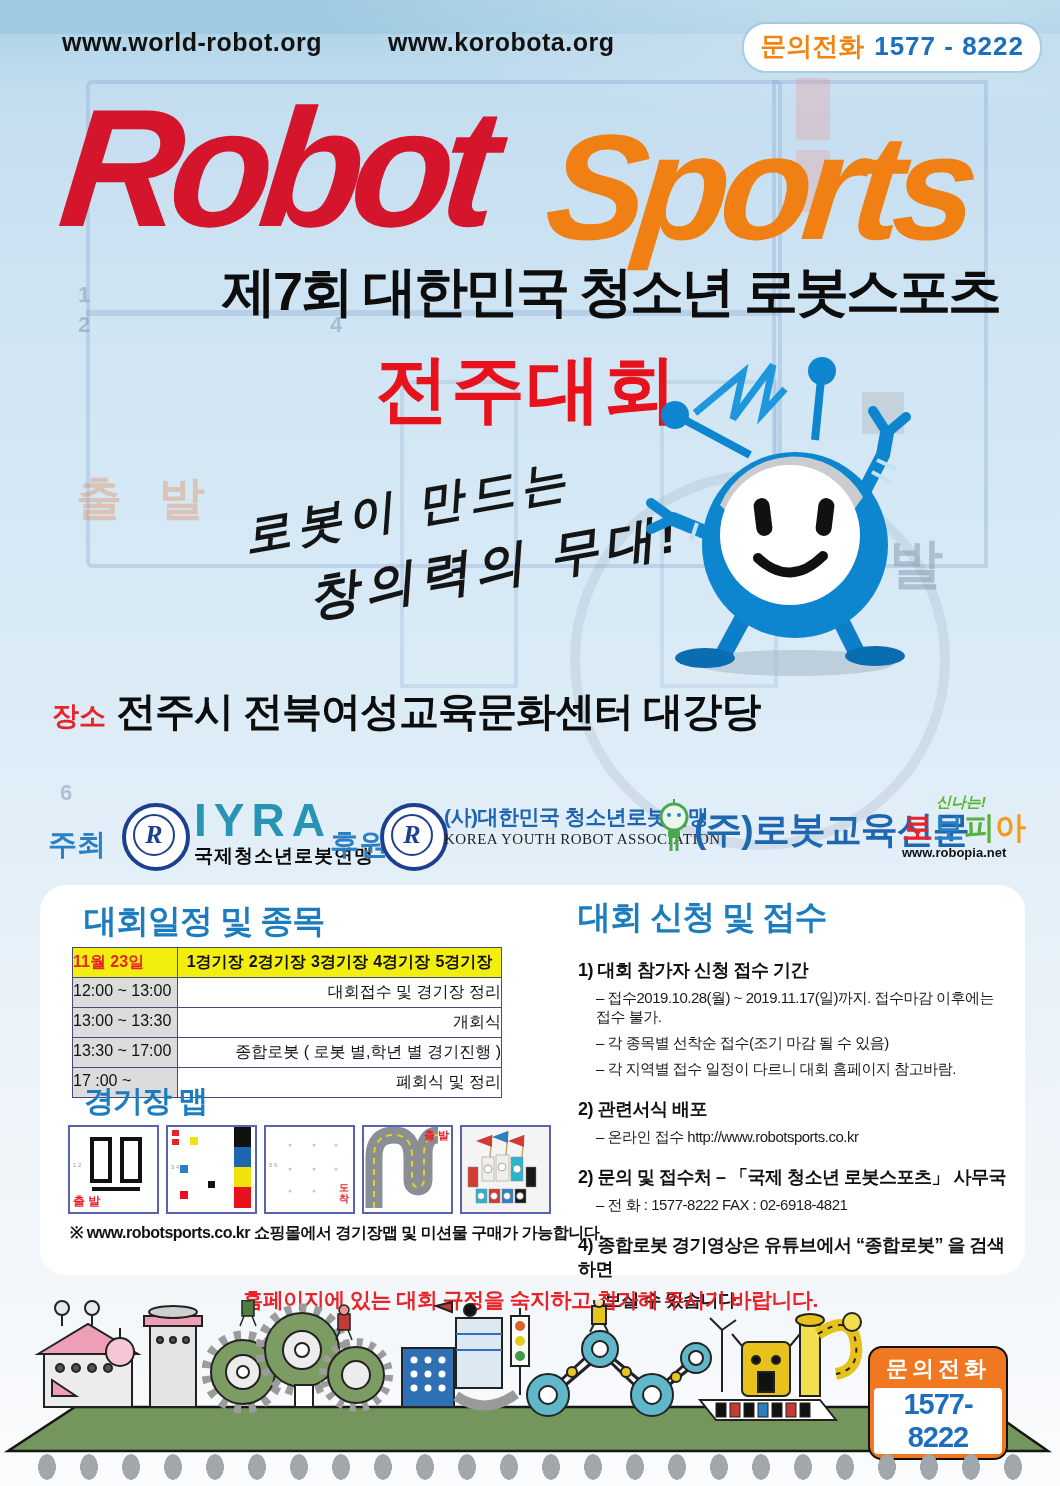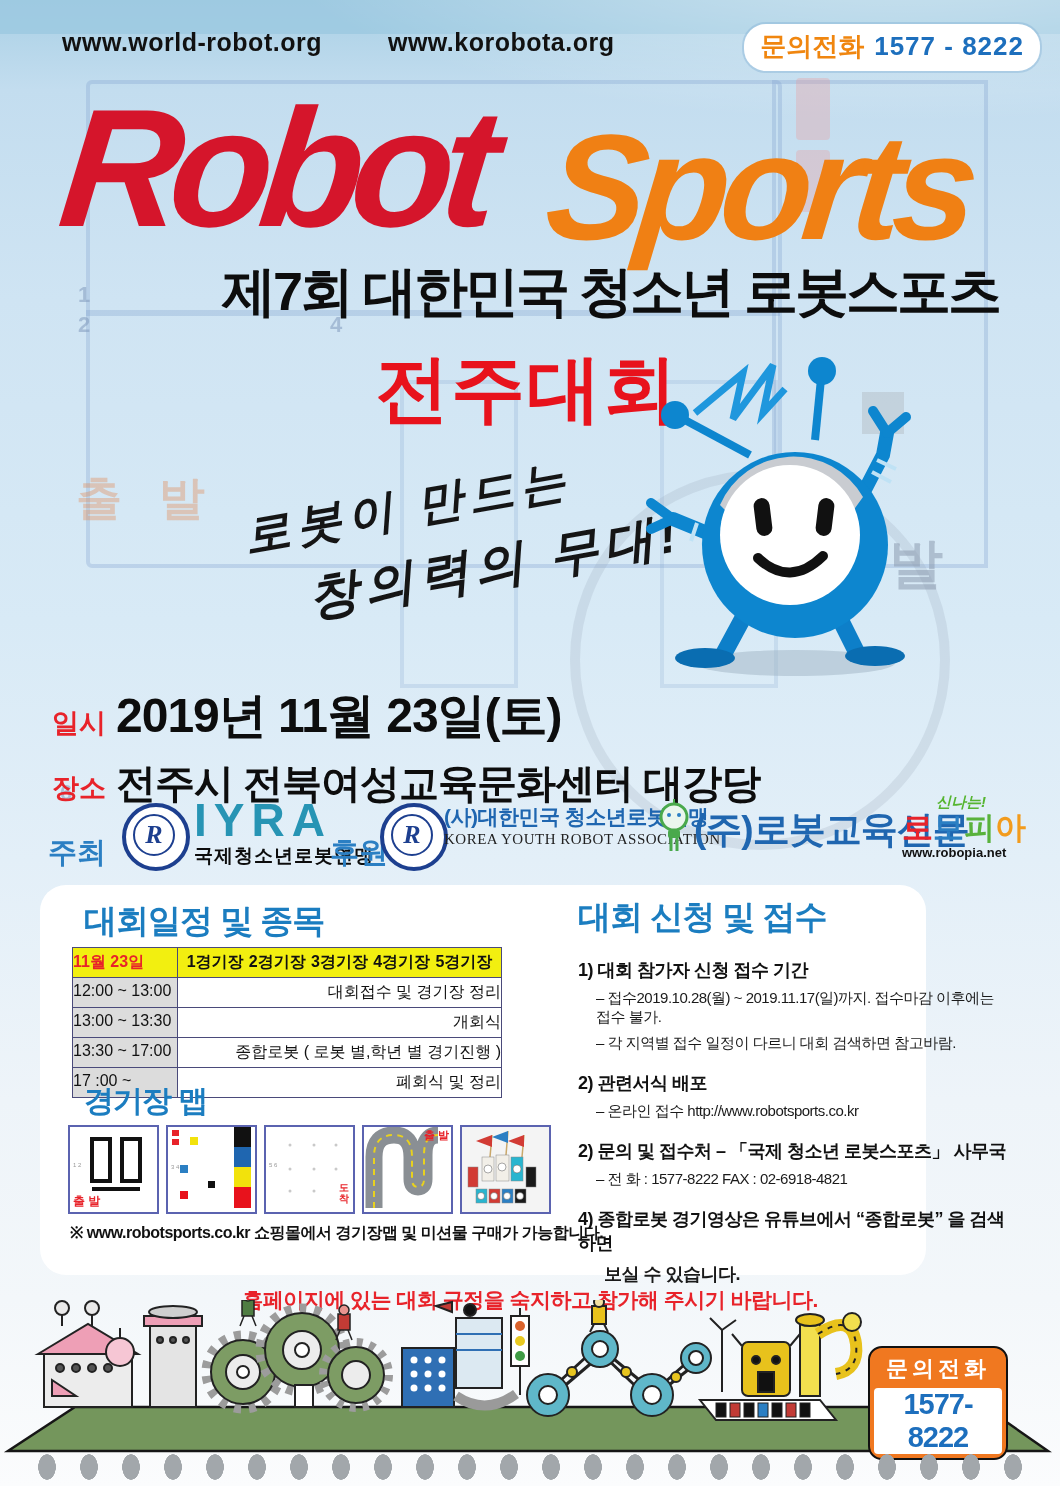--- a/index.html
+++ b/index.html
@@ -38,36 +38,36 @@
   .slogan .l2{font-size:50px;letter-spacing:6px;margin-left:52px;margin-top:8px;}
 
   .info{position:absolute;left:52px;top:684px;}
   .info-row{display:flex;align-items:baseline;margin-bottom:8px;}
   .info-lab{color:#e8232a;font-weight:800;font-size:27px;width:64px;}
   .info-val{color:#0d0d0d;font-weight:800;letter-spacing:-1px;}
   .val-date{font-size:48px;}
   .val-place{font-size:40px;}
 
   .org{position:absolute;left:0;top:793px;width:1060px;height:84px;}
-  .org .lab{position:absolute;color:#2b7fc3;font-weight:800;font-size:29px;top:40px;}
+  .org .lab{position:absolute;color:#2b7fc3;font-weight:800;font-size:29px;top:32px;}
   .emblem{position:absolute;width:60px;height:60px;border-radius:50%;border:4px solid #1d3f8f;background:#fff;top:10px;}
   .emblem .inner{position:absolute;left:7px;top:7px;width:38px;height:38px;border:2px solid #1d3f8f;border-radius:50%;
     display:flex;align-items:center;justify-content:center;font-family:"Liberation Serif",serif;
     font-style:italic;font-weight:700;font-size:26px;color:#1d3f8f;}
   .iyra{position:absolute;left:194px;top:0px;font-size:46px;font-weight:800;color:#2794b4;letter-spacing:7px;}
   .iyra-kr{position:absolute;left:194px;top:50px;font-size:19px;font-weight:800;color:#0d0d0d;letter-spacing:1px;}
   .assoc1{position:absolute;left:444px;top:10px;font-size:21px;font-weight:800;color:#1f66b0;letter-spacing:-0.5px;}
   .assoc2{position:absolute;left:444px;top:38px;font-family:"Liberation Serif",serif;font-size:15px;color:#222;letter-spacing:.5px;}
   .news{position:absolute;left:694px;top:12px;font-size:37px;font-weight:800;color:#1f66b0;letter-spacing:-1px;}
   .robopia{position:absolute;left:902px;top:0px;width:140px;}
   .robopia .tag{margin-left:34px;color:#56b531;font-weight:800;font-size:15px;font-style:italic;}
   .robopia .letters{font-size:31px;font-weight:900;letter-spacing:0px;line-height:1.05;}
   .robopia .url{font-size:13px;color:#111;font-weight:700;}
 
-  .panel{position:absolute;left:40px;top:885px;width:886px;height:390px;background:#fff;border-radius:26px;}
+  .panel{position:absolute;left:40px;top:885px;width:985px;height:390px;background:#fff;border-radius:26px;}
   .h-blue{position:absolute;color:#1b7dc0;font-weight:800;font-size:33px;letter-spacing:-1px;}
   .sched-table{position:absolute;left:32px;top:62px;width:428px;border:1px solid #4a4a7a;font-size:16px;color:#111;}
   .tr{display:flex;border-top:1px solid #4a4a7a;}
   .tr:first-child{border-top:none;}
   .tc-time{width:104px;flex:none;background:#dcdcdc;text-align:left;padding:4px 0;border-right:1px solid #4a4a7a;}
   .tc-ev{flex:1;text-align:right;padding:4px 0;}
   .tr-head{background:#f2ef10;font-weight:800;}
   .tr-head .tc-time{background:#f2ef10;color:#e8232a;}
   .tr-head .tc-ev{display:flex;justify-content:space-around;padding:4px 6px;}
   .maps-row{position:absolute;left:28px;top:240px;display:flex;gap:7px;}
@@ -157,24 +157,20 @@
 
     <circle cx="170" cy="190" r="93" fill="#0d86cf"></circle>
     <path d="M95 150 A 80 80 0 0 1 238 142 L 225 160 A 62 62 0 0 0 110 165 Z" fill="#c9ccd1"></path>
     <circle cx="165" cy="180" r="70" fill="#ffffff"></circle>
     <rect x="130" y="143" width="16" height="38" rx="8" fill="#111" transform="rotate(-7 138 162)"></rect>
     <rect x="192" y="143" width="16" height="38" rx="8" fill="#111" transform="rotate(7 200 162)"></rect>
     <path d="M133 203 Q 165 233 198 201" stroke="#111" stroke-width="10" stroke-linecap="round" fill="none"></path>
   </svg>
 
   <div class="info">
-    <div class="info-row">
-      <span class="info-lab">일시</span>
-      <span class="info-val val-date">2019년 11월 23일(토)</span>
-    </div>
     <div class="info-row">
       <span class="info-lab">장소</span>
       <span class="info-val val-place">전주시 전북여성교육문화센터 대강당</span>
     </div>
   </div>
 
   <div class="org">
     <div class="lab" style="left:48px;">주최</div>
     <div class="emblem" style="left:122px;">
       <div class="inner">R</div>
@@ -326,21 +322,22 @@
         </svg>
       </div>
     </div>
     <div class="map-note">※ www.robotsports.co.kr 쇼핑몰에서 경기장맵 및 미션물 구매가 가능합니다.</div>
 
     <div class="reg">
       <div class="h-blue" style="position:static;">대회 신청 및 접수</div>
       <div>
         <div class="reg-title">1) 대회 참가자 신청 접수 기간</div>
         <div class="reg-line">– 접수2019.10.28(월) ~ 2019.11.17(일)까지. 접수마감 이후에는 접수 불가.</div>
-        <div class="reg-line">– 각 지역별 접수 일정이 다르니 대회 검색하면 참고바람.</div>
+        <div class="reg-line">– 각 종목별 선착순 접수(조기 마감 될 수 있음)</div>
+        <div class="reg-line">– 각 지역별 접수 일정이 다르니 대회 홈페이지 참고바람.</div>
       </div>
       <div>
         <div class="reg-title">2) 관련서식 배포</div>
         <div class="reg-line">– 온라인 접수 http://www.robotsports.co.kr</div>
       </div>
       <div>
         <div class="reg-title">2) 문의 및 접수처 – 「국제 청소년 로봇스포츠」 사무국</div>
         <div class="reg-line">– 전 화 : 1577-8222    FAX : 02-6918-4821</div>
       </div>
       <div>

